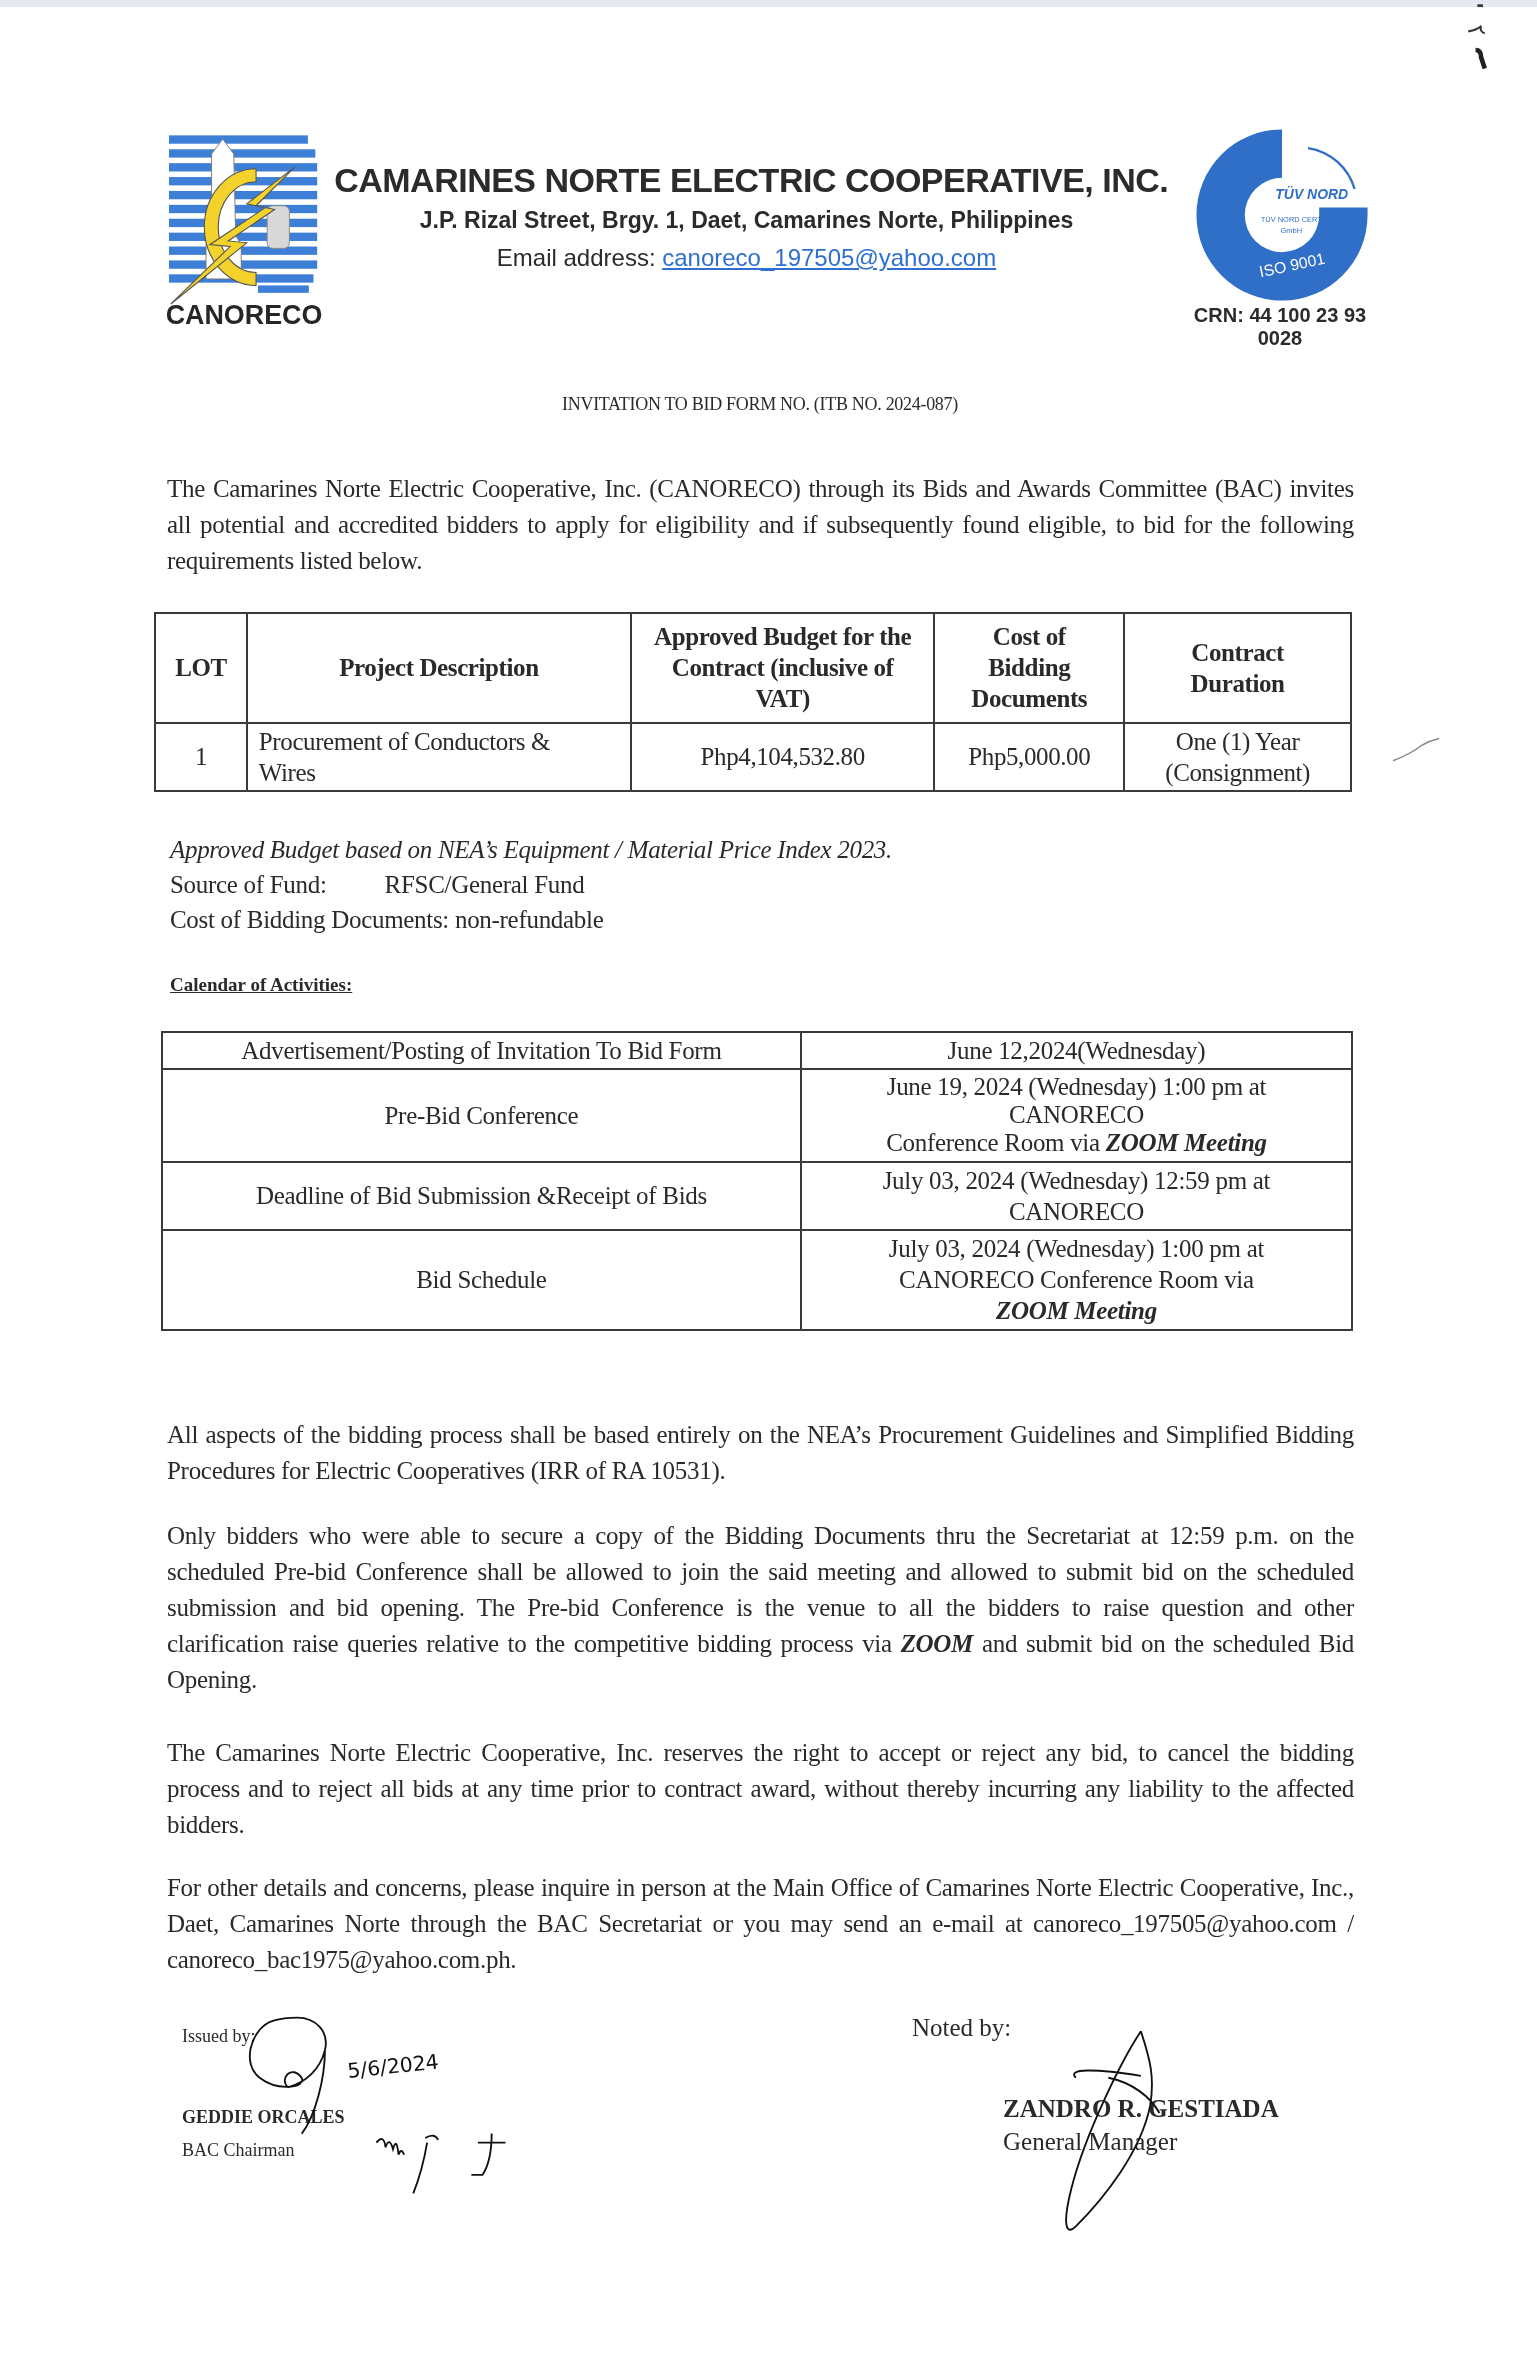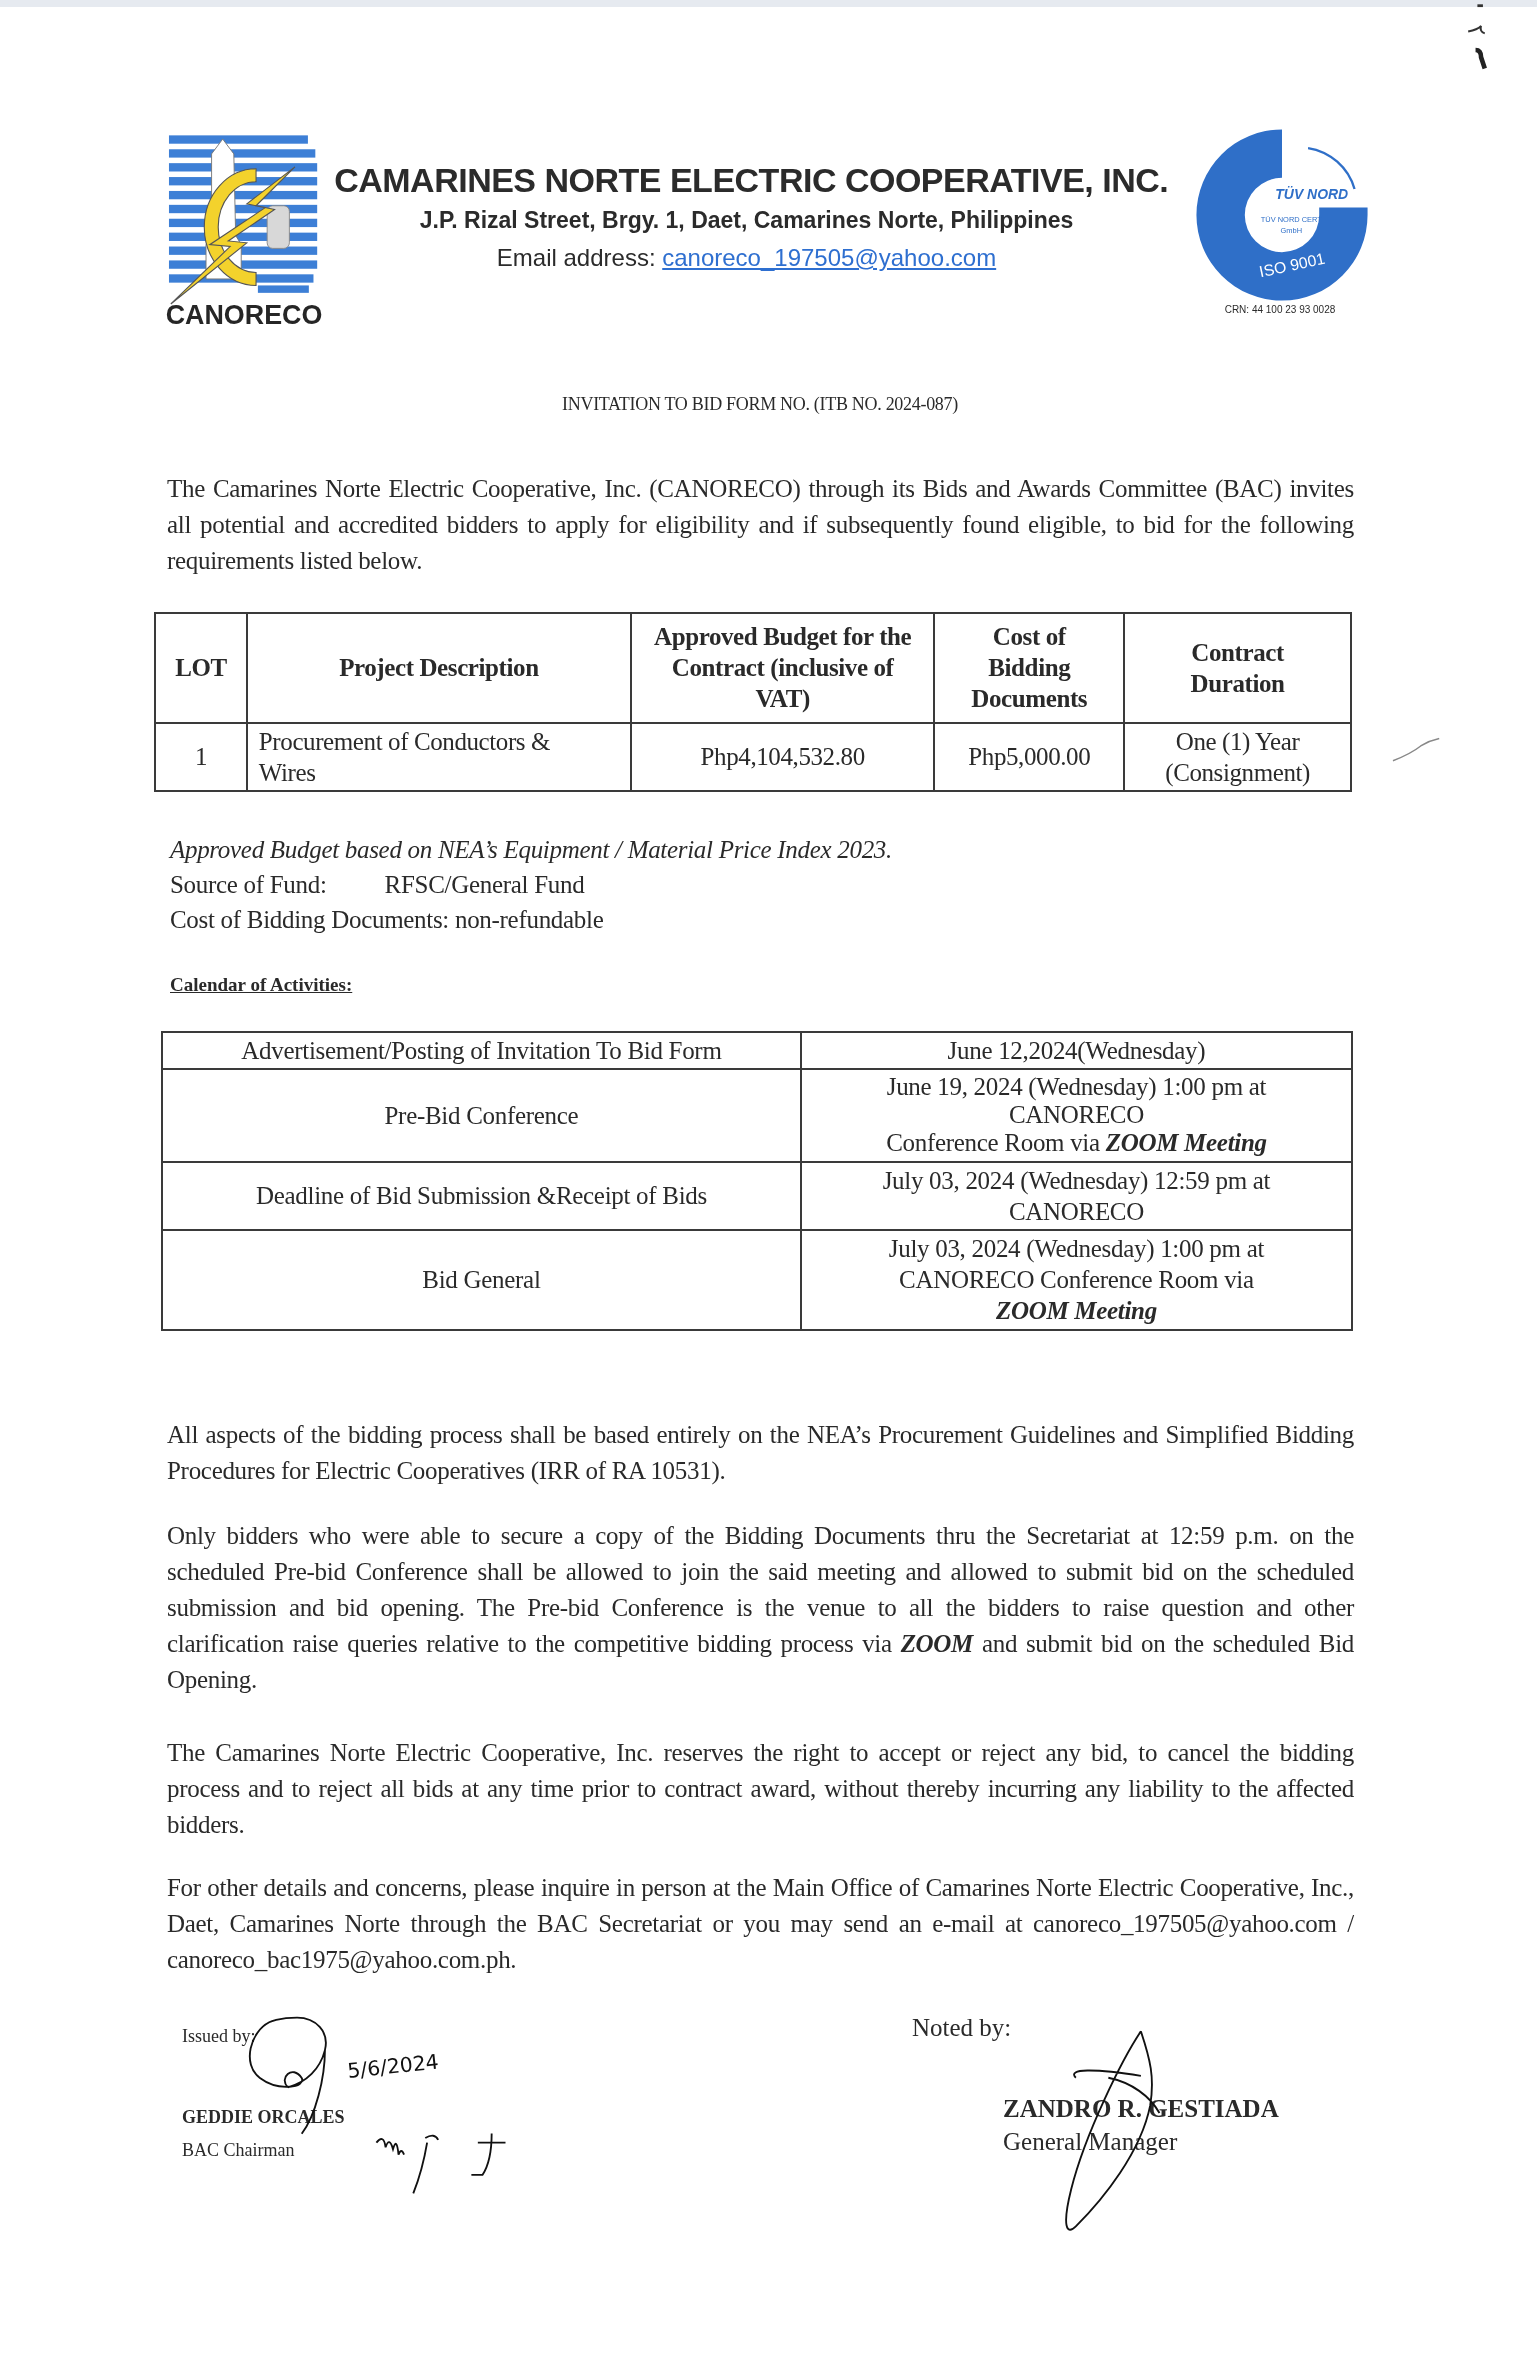--- a/index.html
+++ b/index.html
@@ -16,21 +16,21 @@
   .org-block { position: absolute; left: 334px; top: 159px; width: 853px; text-align: center;
     font-family: "Liberation Sans", "DejaVu Sans", sans-serif; color: #2b2b2b; }
   .org-name { font-size: 34px; font-weight: bold; letter-spacing: -0.5px; line-height: 43px; margin-left: -18.6px; }
   .org-addr { font-size: 23px; font-weight: bold; line-height: 37px; margin-left: -28px; }
   .org-hotline { font-size: 23px; line-height: 37px; margin-left: -28px; }
   .org-hotline b { font-weight: bold; }
   .org-email { font-size: 24px; line-height: 37px; margin-left: -28px; }
   .org-email a { color: #2e6fd0; text-decoration: underline; }
   .cert { position: absolute; left: 1189px; top: 122px; width: 186px; height: 186px; }
   .crn { position: absolute; left: 1178px; top: 304px; width: 204px; text-align: center;
-    font-family: "Liberation Sans", "DejaVu Sans", sans-serif; font-weight: normal; font-size: 10px; color: #2b2b2b; }
+    font-family: "Liberation Sans", "DejaVu Sans", sans-serif; font-weight: bold; font-size: 20px; color: #2b2b2b; }
 
   
   .title { position: absolute; left: 148px; top: 394px; width: 1224px; text-align: center;
     font-size: 18px; font-weight: normal; letter-spacing: -0.3px; }
   .para { position: absolute; left: 167px; width: 1187px; font-size: 25px; line-height: 36px;
     text-align: justify; letter-spacing: -0.3px; }
   .p-intro { top: 471px; }
 
   table { border-collapse: collapse; position: absolute; }
   td, th { border: 2.3px solid #3a3a3a; padding: 1.9px 5.6px; font-weight: normal; }
@@ -167,21 +167,21 @@
     </td>
   </tr>
   <tr style="height:67px">
     <td>Deadline of Bid Submission &amp;Receipt of Bids</td>
     <td>
       <div>July 03, 2024 (Wednesday) 12:59 pm at</div>
       <div>CANORECO</div>
     </td>
   </tr>
   <tr style="height:100px">
-    <td>Bid General</td>
+    <td>Bid Schedule</td>
     <td>
       <div>July 03, 2024 (Wednesday) 1:00 pm at</div>
       <div>CANORECO Conference Room via</div>
       <div class="zoom-em">ZOOM Meeting</div>
     </td>
   </tr>
 </tbody>
   </table>
 
 <div class="para p-aspects">All aspects of the bidding process shall be based entirely on the NEA’s Procurement Guidelines and Simplified Bidding Procedures for Electric Cooperatives (IRR of RA 10531).</div>

